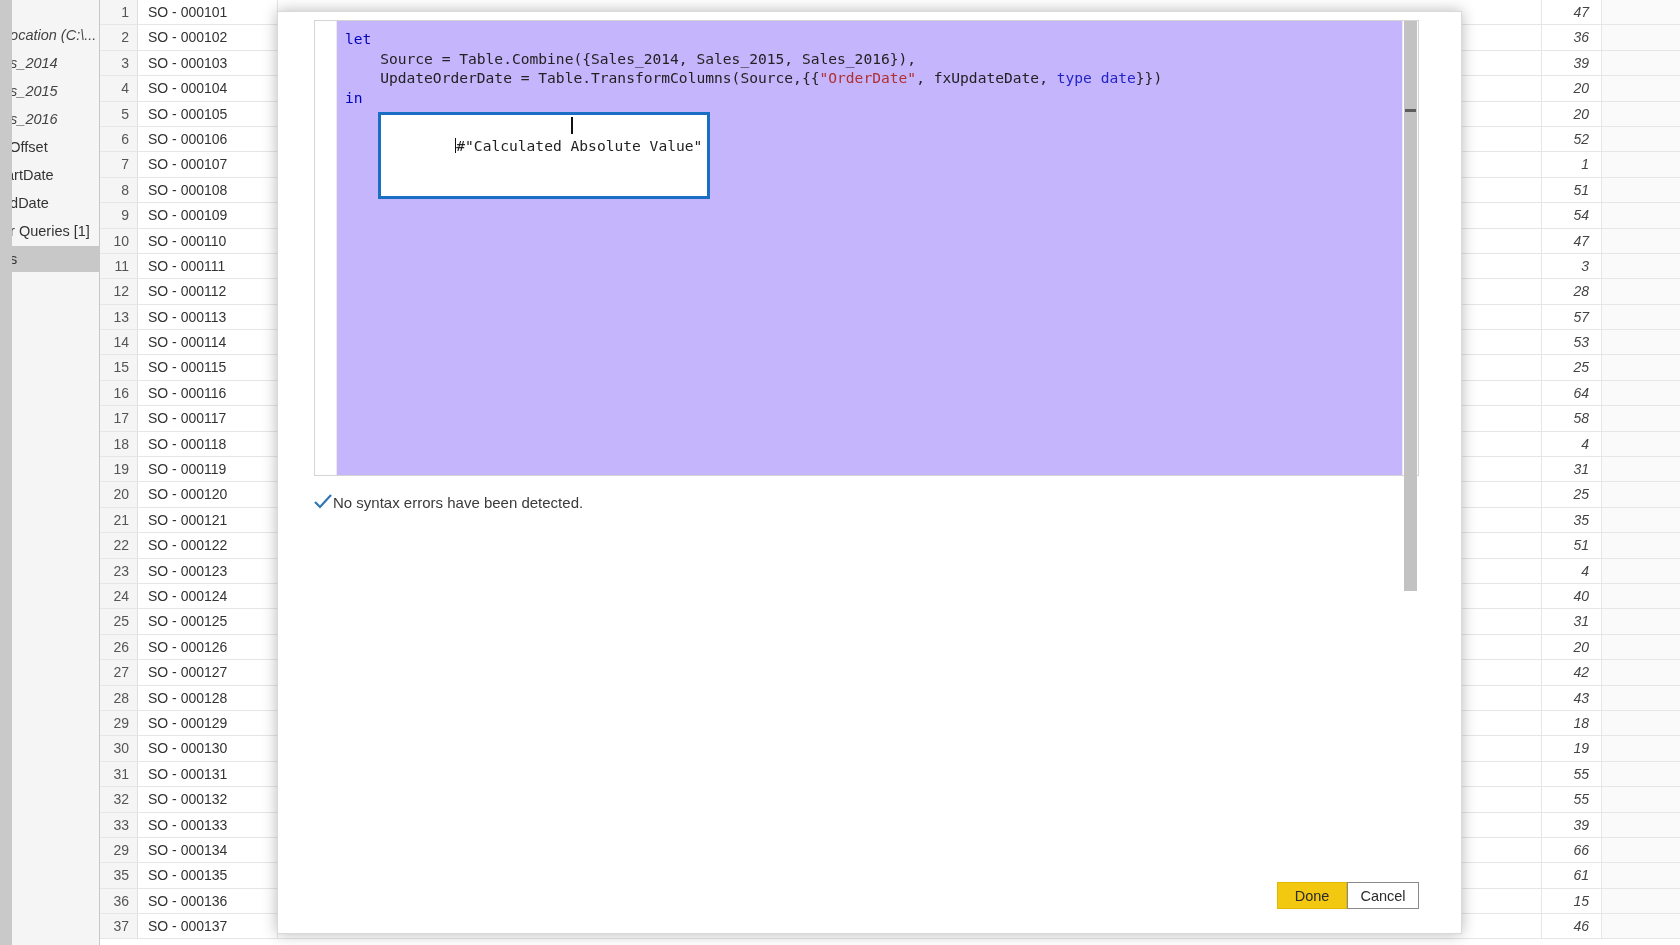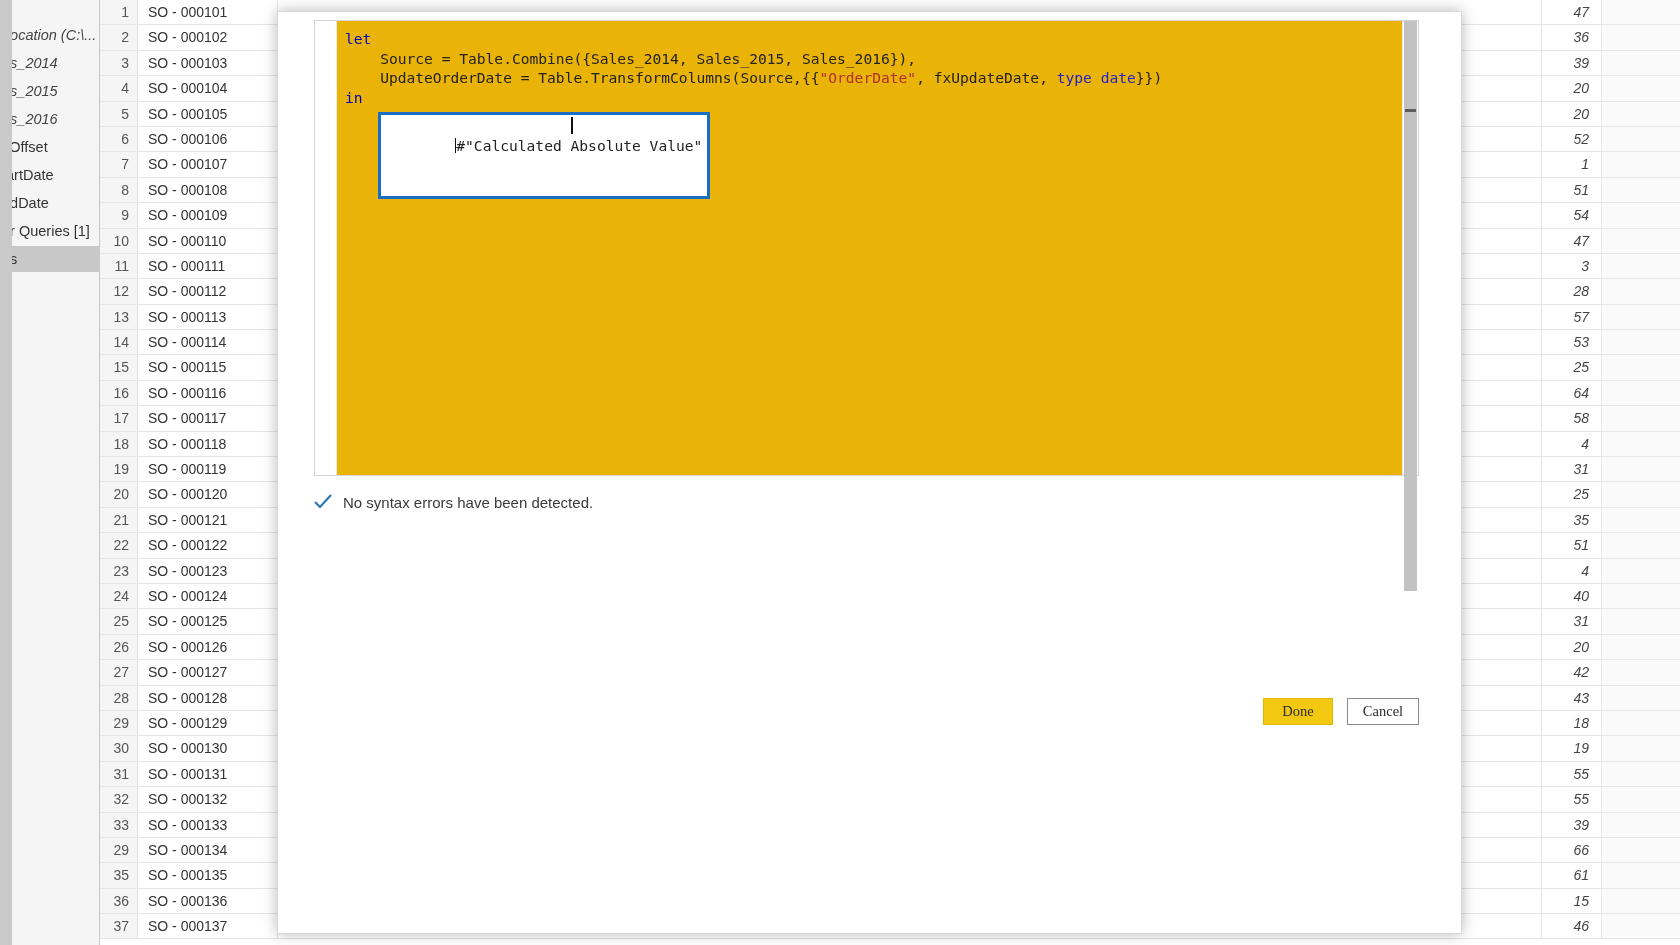--- a/index.html
+++ b/index.html
@@ -190,21 +190,21 @@
     font-family: "Liberation Serif", serif;
   }
 
   
   #code-area-wrap {
     margin: 8px 42px 0 36px;
     border: 1px solid #d4d4d4;
     position: relative;
     flex: 1 1 auto;
     display: flex;
-    background: #eab308;
+    background: #c4b5fd;
     max-height: 690px;
   }
   #code-gutter {
     width: 22px;
     flex: 0 0 22px;
     background: #fff;
     border-right: 1px solid #ececec;
   }
   #code-content {
     flex: 1 1 auto;
@@ -273,35 +273,34 @@
     position: absolute;
     left: 2px; right: 2px;
     top: 88px;
     height: 3px;
     background: #5c5c5c;
   }
 
   
   #status-row {
     margin: 14px 42px 0 36px;
-    display: flex; align-items: center; gap: 10px;
+    display: flex; align-items: center; 
     height: 24px;
     flex: 0 0 24px;
   }
   #check-icon { color: #3076b5; font-size: 19px; line-height: 19px; }
   #status-text { font-size: 15px; color: #3a3a3a; }
 
   
   #dialog-footer {
     margin: 0 42px 0 36px;
-    display: flex; justify-content: flex-end; gap: 14px;
-    align-items: center;
+    display: flex; justify-content: flex-end; 
+    align-items: flex-end;
     flex: 1 1 auto;
     padding-bottom: 24px;
-    font-family: Liberation Serif, serif;
   }
   #btn-done {
     background: #f2c811;
     border: 1px solid #e0b800;
     color: #2b2b2b;
     font-size: 14.5px;
     width: 70px; height: 27px;
     display: flex; align-items: center; justify-content: center;
     cursor: pointer;
   }

